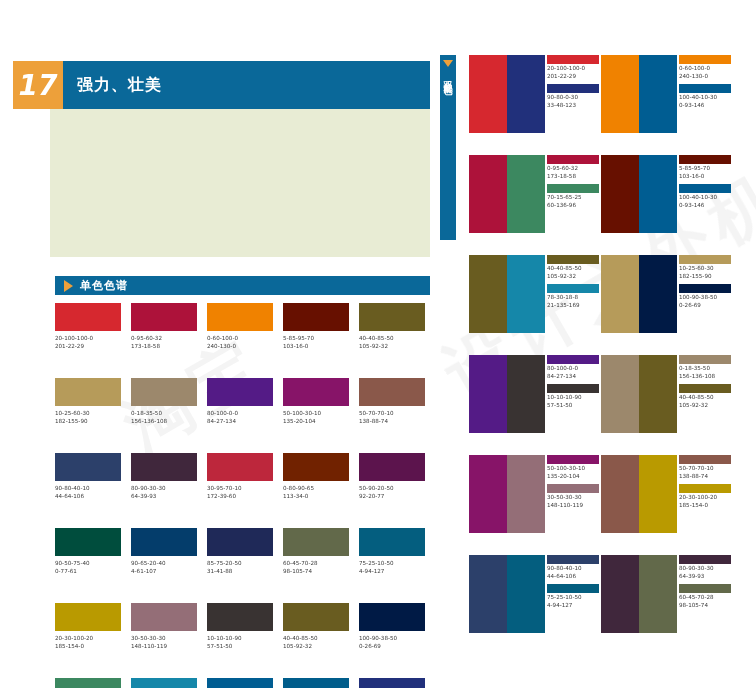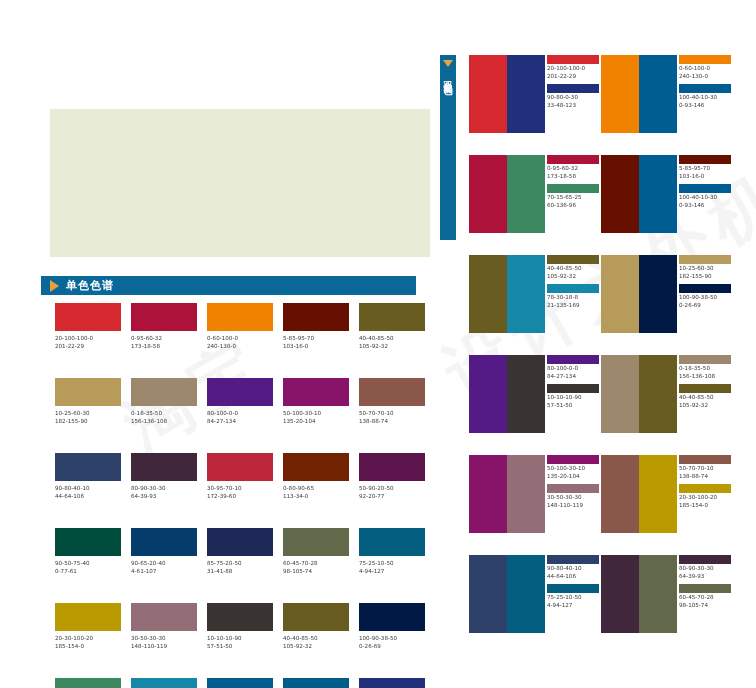--- a/index.html
+++ b/index.html
@@ -49,21 +49,21 @@
     margin-left:14px;letter-spacing:1px;
   }
 
   #cream-panel{
     position:absolute;left:50px;top:109px;width:380px;height:148px;
     background:#e8ecd4;
   }
 
   
   #mono-section-header{
-    position:absolute;left:41px;top:276px;width:375px;height:19px;
+    position:absolute;left:55px;top:276px;width:375px;height:19px;
     background:#0a6899;display:flex;align-items:center;
   }
   #mono-header-arrow{
     width:0;height:0;margin-left:9px;
     border-top:6px solid transparent;border-bottom:6px solid transparent;
     border-left:9px solid #eda03a;
   }
   #mono-header-label{
     color:#ffffff;font-size:11px;font-weight:bold;
     margin-left:7px;letter-spacing:1px;
@@ -127,20 +127,26 @@
 </head>
 <body>
 
 <div id="watermark">
   <span class="wm-a">淘宝</span>
   <span class="wm-b">设计之外机构</span>
 </div>
 
 <div id="left-col">
 
+  <div id="chapter-header">
+    <div id="chapter-number-box">17</div>
+    <div id="chapter-title-bar">
+      <span id="chapter-title">强力、壮美</span>
+    </div>
+  </div>
 
   <div id="cream-panel"></div>
 
   <div id="mono-section-header">
     <div id="mono-header-arrow"></div>
     <span id="mono-header-label">单色色谱</span>
   </div>
 
   <div id="mono-grid">
       <div class="mono-cell">

